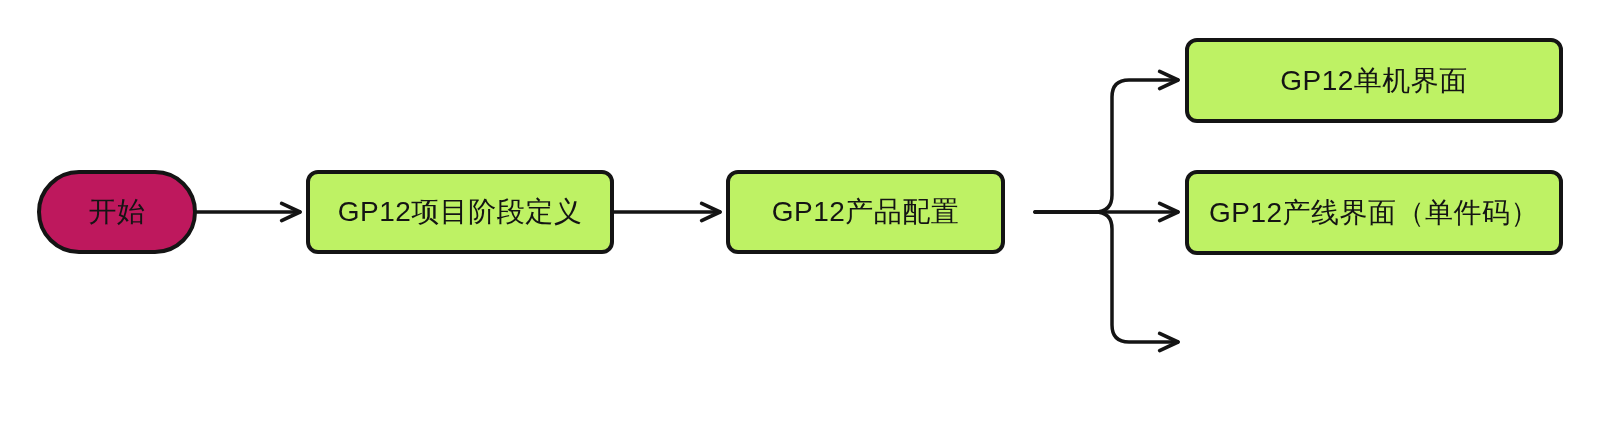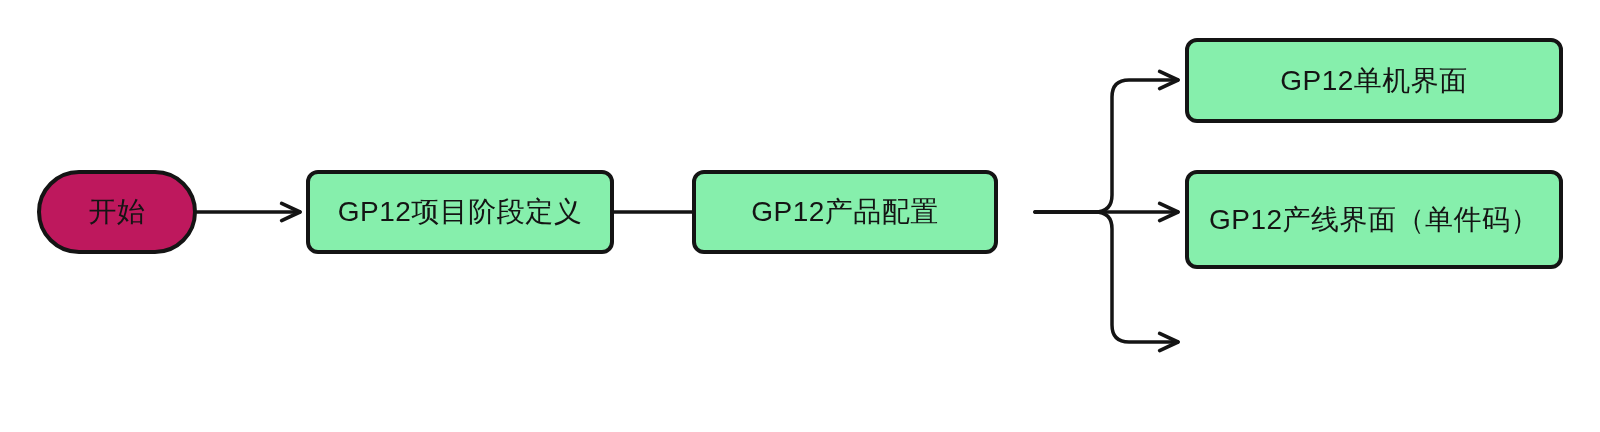--- a/index.html
+++ b/index.html
@@ -29,32 +29,32 @@
     align-items: center;
     justify-content: center;
     text-align: center;
     font-size: 28px;
     font-weight: 500;
     color: #141414;
     letter-spacing: 0.5px;
     line-height: 1.2;
   }
   .node.process {
-    background: #86efac;
+    background: #bef264;
     border-radius: 12px;
   }
   .node.stadium {
     background: #be185d;
     border-radius: 42px;
   }
   .node-start      { left: 37px;   top: 170px; width: 160px; height: 84px; }
   .node-stage      { left: 306px;  top: 170px; width: 308px; height: 84px; }
-  .node-config     { left: 692px;  top: 170px; width: 306px; height: 84px; }
+  .node-config     { left: 726px;  top: 170px; width: 279px; height: 84px; }
   .node-single     { left: 1185px; top: 38px;  width: 378px; height: 85px; }
-  .node-line-unit  { left: 1185px; top: 170px; width: 378px; height: 99px; }
+  .node-line-unit  { left: 1185px; top: 170px; width: 378px; height: 85px; }
   .node-line-batch { left: 1185px; top: 300px; width: 378px; height: 85px; }
   .edge {
     fill: none;
     stroke: #141414;
     stroke-width: 3.5;
     stroke-linecap: round;
   }
 </style>
 </head>
 <body>

